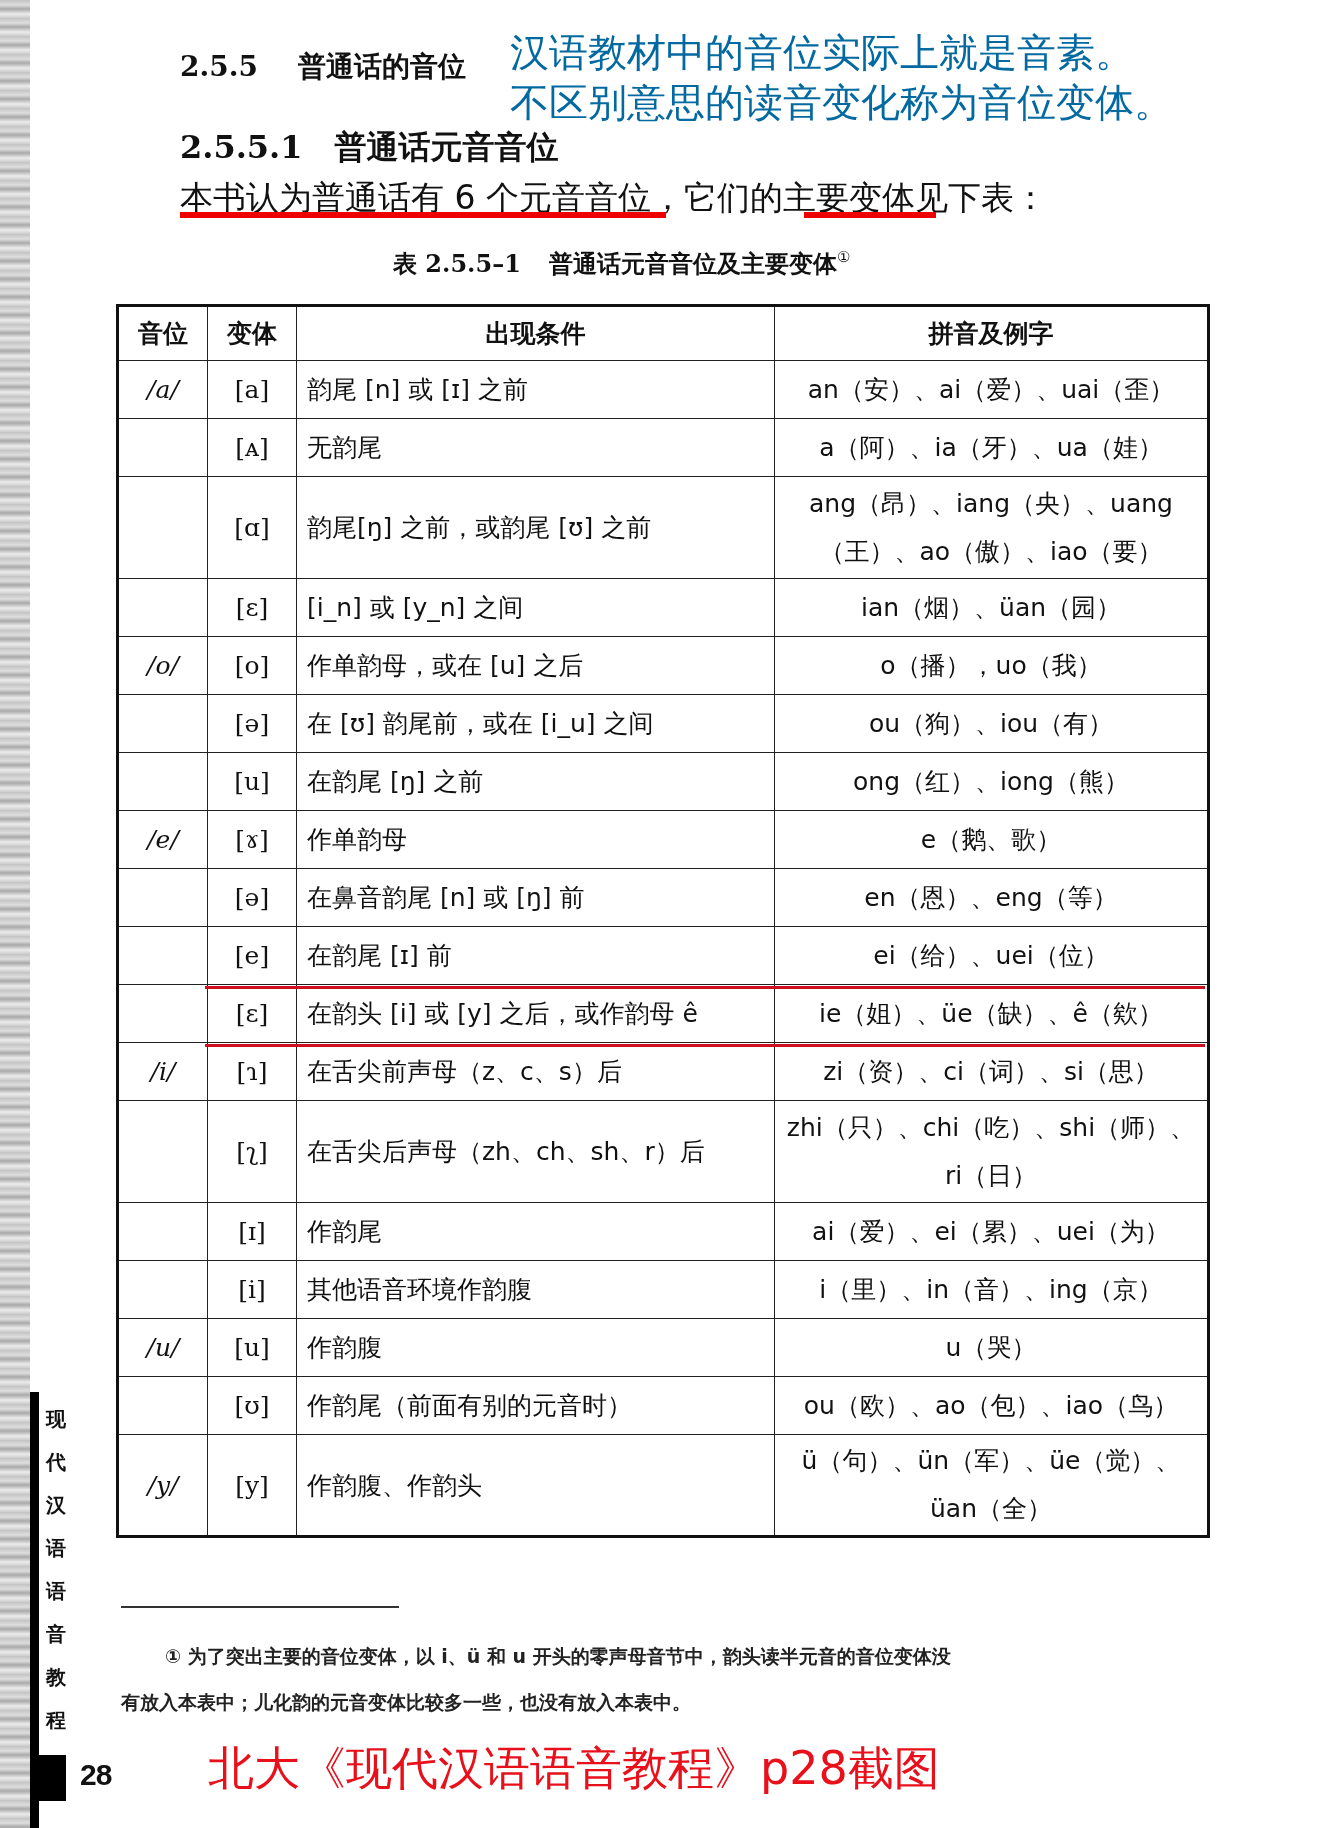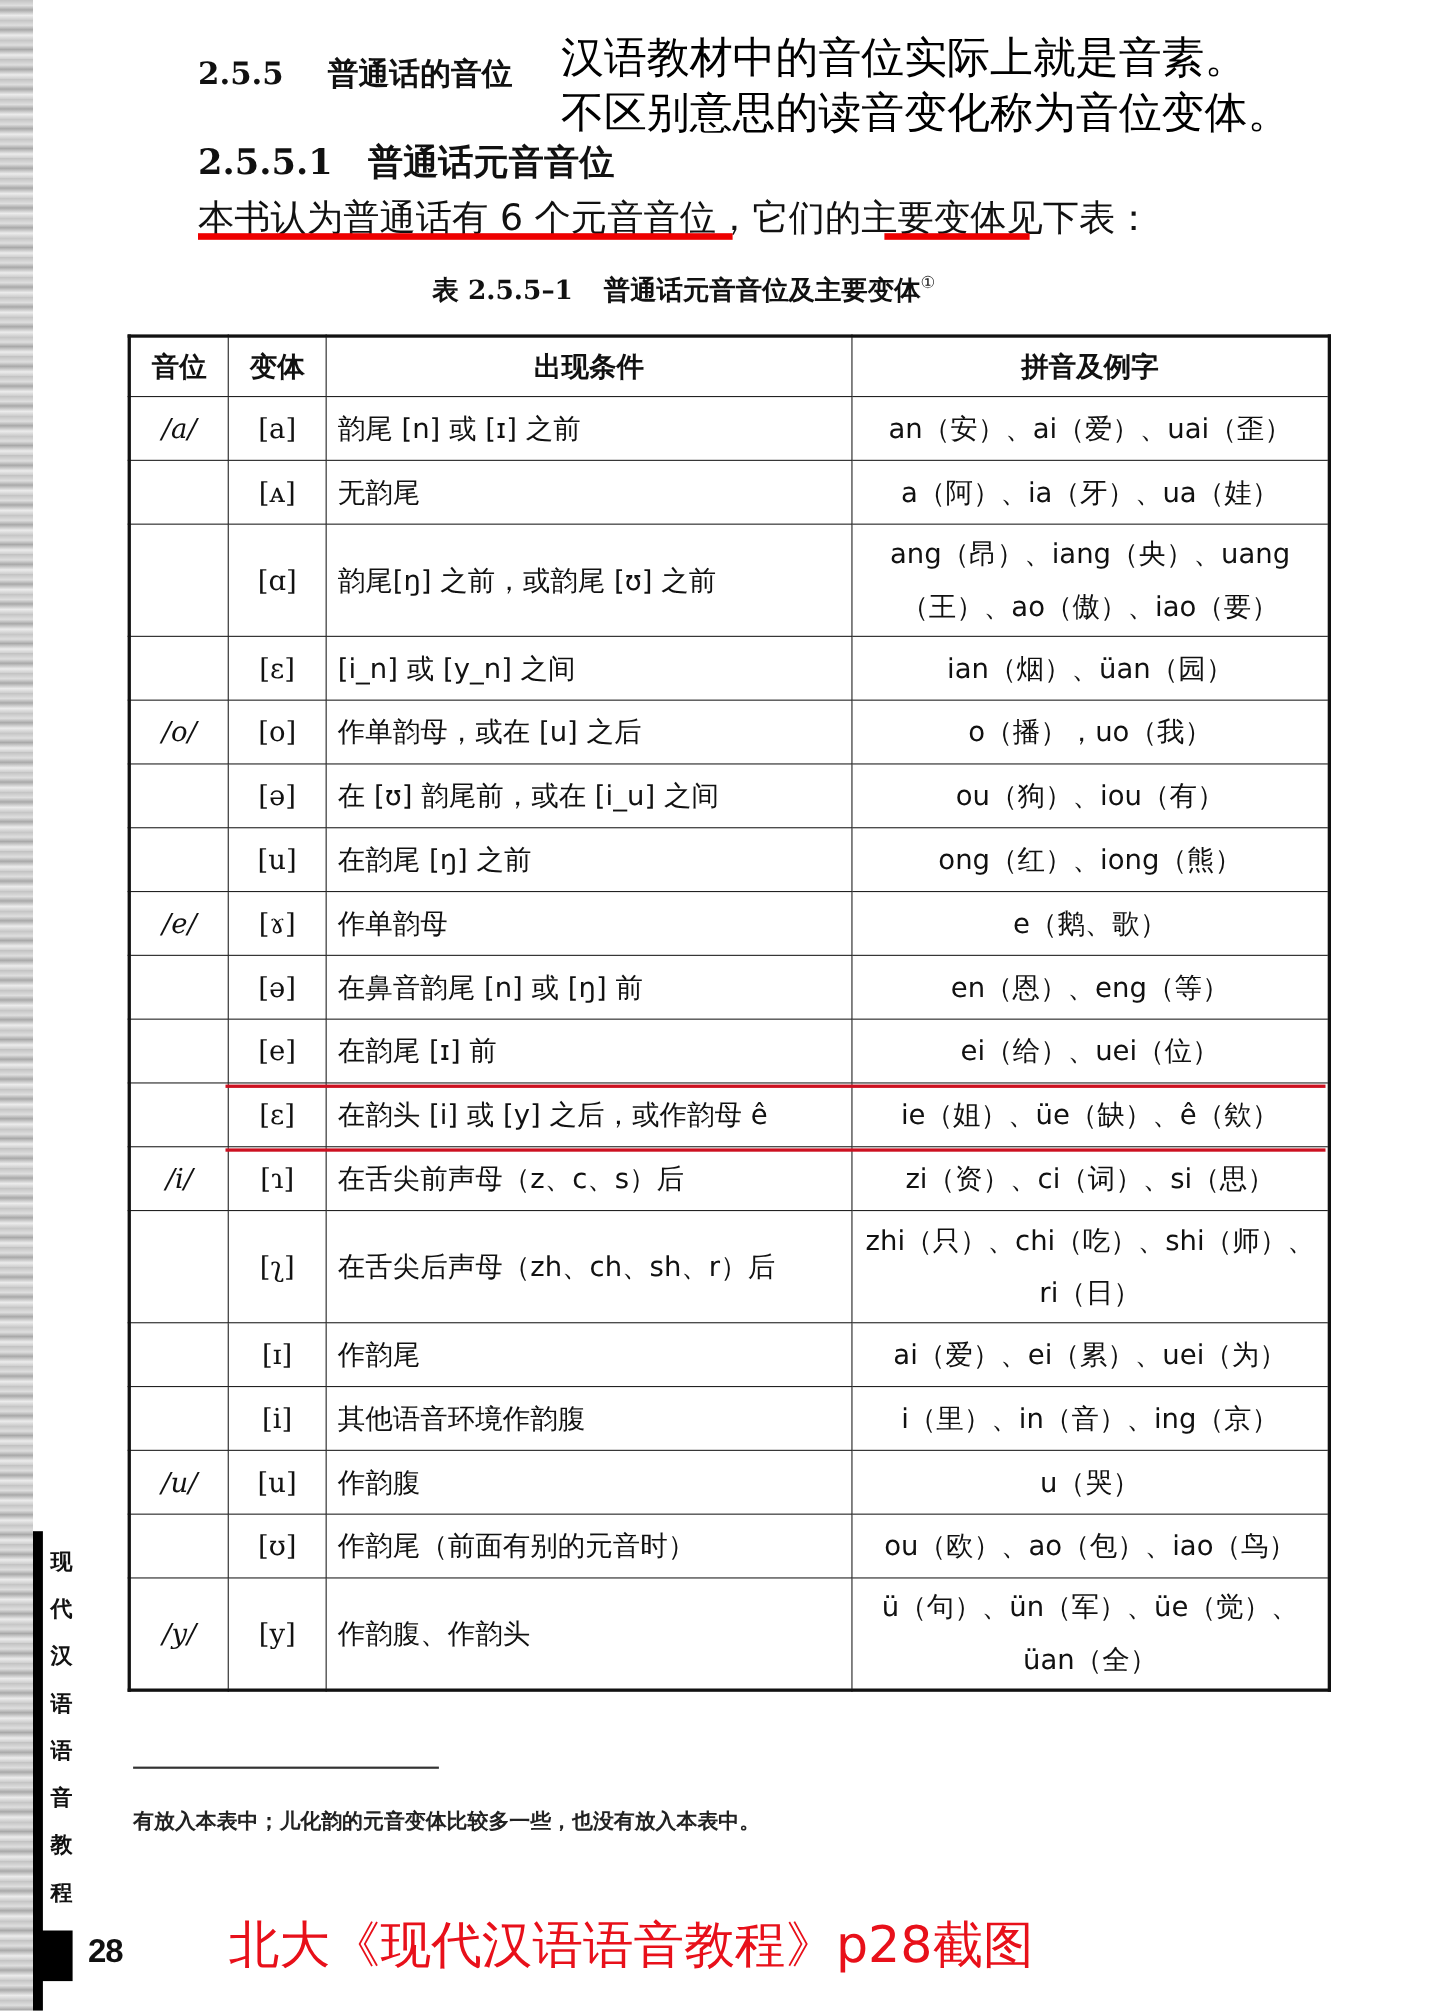--- a/index.html
+++ b/index.html
@@ -33,21 +33,21 @@
     position: absolute; left: 180px; top: 48px; font-size: 28px; font-weight: bold;
     font-family: "DejaVu Serif", serif;
   }
   .h-section .num { margin-right: 40px; }
   .h-sub {
     position: absolute; left: 180px; top: 126px; font-size: 32px; font-weight: bold;
   }
   .h-sub .num { margin-right: 32px; }
 
   .annotation {
-    position: absolute; left: 510px; top: 28px; color: #000000;
+    position: absolute; left: 510px; top: 28px; color: #0369a1;
     font-family: "DejaVu Sans", sans-serif; font-size: 39px; line-height: 50px;
     font-weight: normal; white-space: nowrap;
   }
 
   .body-line {
     position: absolute; left: 180px; top: 176px; font-size: 33px;
     font-family: "DejaVu Sans", sans-serif; white-space: nowrap;
   }
   .underline-red {
     position: absolute; height: 6px; background: #ee0000;
@@ -259,16 +259,17 @@
       <td class="c-ex">ü（句）、ün（军）、üe（觉）、üan（全）</td>
     </tr>
   </tbody>
 </table>
 
 <div class="red-rule" style="left:205px; top:986px; width:1000px;"></div>
 <div class="red-rule" style="left:205px; top:1044px; width:1000px;"></div>
 
 <div class="footnote-rule"></div>
 <div class="footnote">
+  <div class="indent">①  为了突出主要的音位变体，以 i、ü 和 u 开头的零声母音节中，韵头读半元音的音位变体没</div>
   <div>有放入本表中；儿化韵的元音变体比较多一些，也没有放入本表中。</div>
 </div>
 
 <div class="bottom-caption">北大《现代汉语语音教程》p28截图</div>
 
 </body></html>

